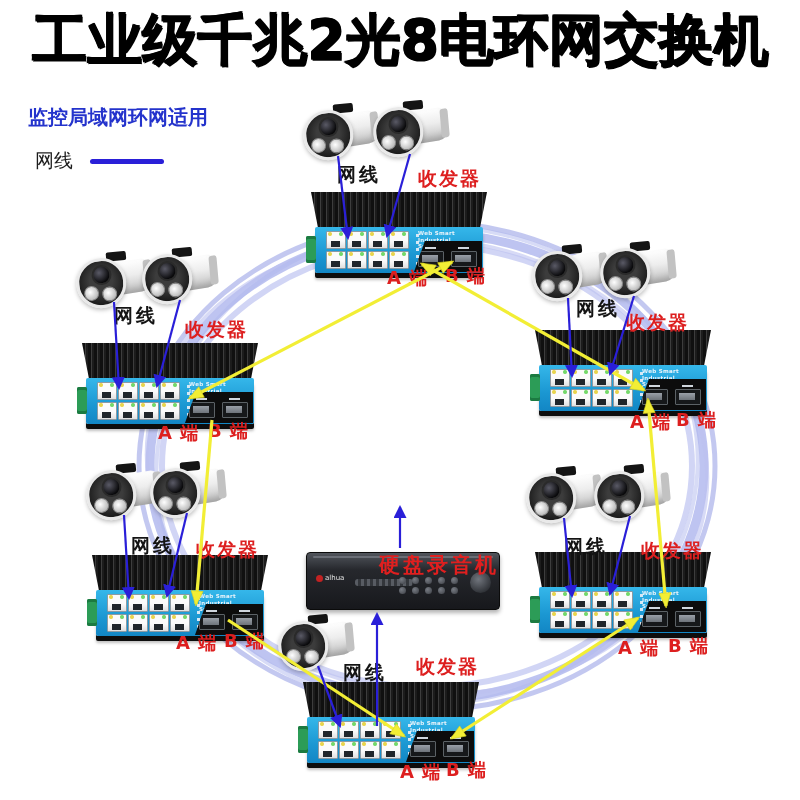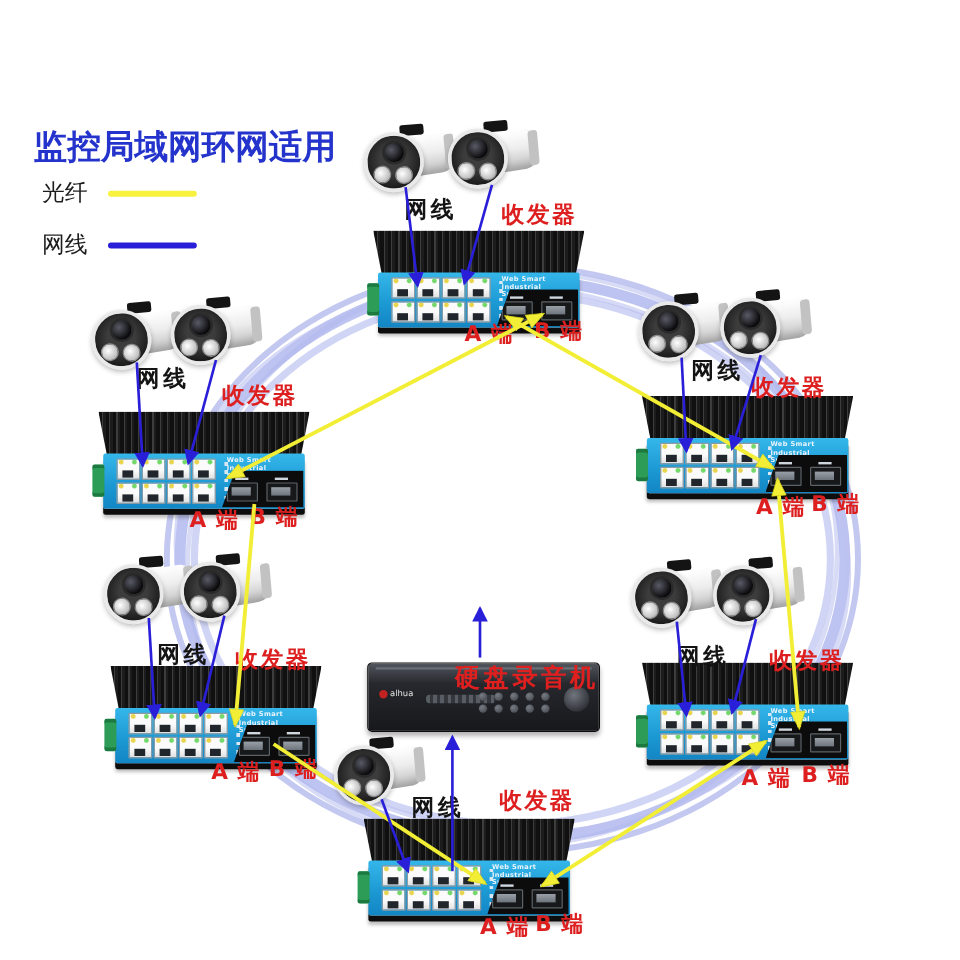--- a/index.html
+++ b/index.html
@@ -3,21 +3,21 @@
 <meta charset="utf-8">
 <style>
   html,body{margin:0;padding:0;background:#ffffff;}
   .stage{position:relative;width:800px;height:800px;background:#ffffff;overflow:hidden;
          font-family:"DejaVu Sans","Liberation Sans",sans-serif;}
 
   
   .title{position:absolute;left:0;top:8px;width:800px;margin:0;text-align:center;
          font-size:55px;font-weight:900;color:#000;letter-spacing:0;line-height:1.15;
          text-shadow:1px 0 currentColor,0 1px currentColor,1.5px 1.5px currentColor;z-index:6;}
-  .subtitle{position:absolute;left:28px;top:104px;font-size:28px;font-weight:700;color:#2433cc;z-index:6;}
+  .subtitle{position:absolute;left:28px;top:104px;font-size:20px;font-weight:700;color:#2433cc;z-index:6;}
   .legend{position:absolute;left:35px;top:146px;z-index:6;}
   .legend-row{display:flex;align-items:center;height:30px;margin-bottom:13px;}
   .lg-label{font-size:19px;color:#1c1c1c;width:52px;}
   .lg-line{width:74px;height:5px;border-radius:3px;margin-left:3px;}
   .lg-line.fiber{background:#f6f23e;}
   .lg-line.cable{background:#2a1fd8;}
 
   
   .ring{position:absolute;left:0;top:0;z-index:0;}
 
@@ -122,27 +122,24 @@
   <svg class="ring" width="800" height="800" viewBox="0 0 800 800">
     <g fill="none">
       <ellipse cx="427" cy="466" rx="277" ry="233" stroke="#b3baee" stroke-width="9" opacity="0.85"></ellipse>
       <ellipse cx="427" cy="466" rx="265" ry="221" stroke="#c6cbf3" stroke-width="6" opacity="0.8"></ellipse>
       <ellipse cx="427" cy="466" rx="288" ry="244" stroke="#a9b1ea" stroke-width="5" opacity="0.7"></ellipse>
       <ellipse cx="427" cy="466" rx="281" ry="227" stroke="#bcc2f0" stroke-width="4" opacity="0.6" transform="rotate(7 427 466)"></ellipse>
       <ellipse cx="427" cy="466" rx="271" ry="239" stroke="#b0b8ee" stroke-width="4" opacity="0.5" transform="rotate(-6 427 466)"></ellipse>
     </g>
   </svg>
 
+  <h1 class="title">工业级千兆2光8电环网交换机</h1>
   <div class="subtitle">监控局域网环网适用</div>
 
   <div class="legend">
-    <div class="legend-row">
-      <span class="lg-label">光纤</span>
-      <span class="lg-line fiber"></span>
-    </div>
     <div class="legend-row">
       <span class="lg-label">网线</span>
       <span class="lg-line cable"></span>
     </div>
   </div>
 
   <div class="cluster" style="left:295px;top:100px;width:210px;height:195px;">
     <div class="camera" style="left:8px;top:5px;">
       <i class="cam-bracket"></i>
       <i class="cam-body"></i>

